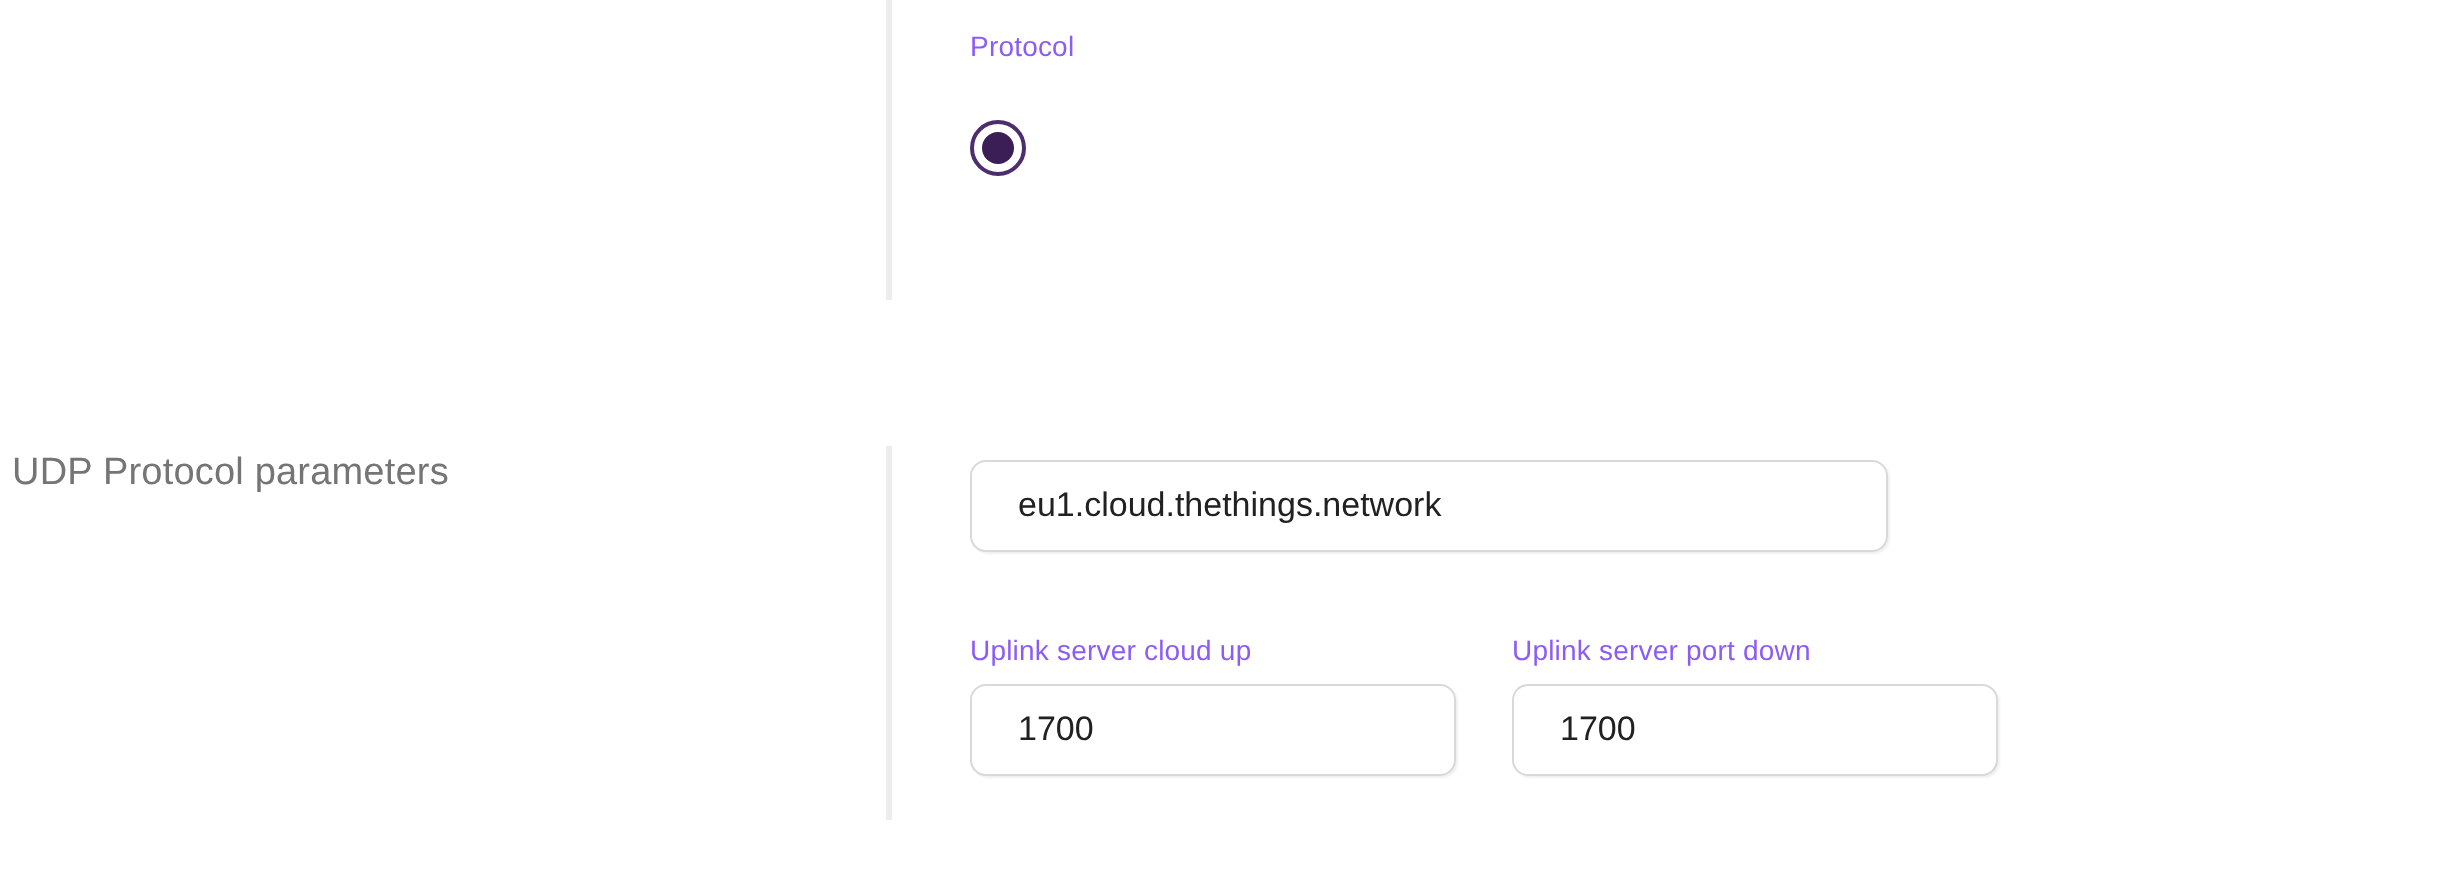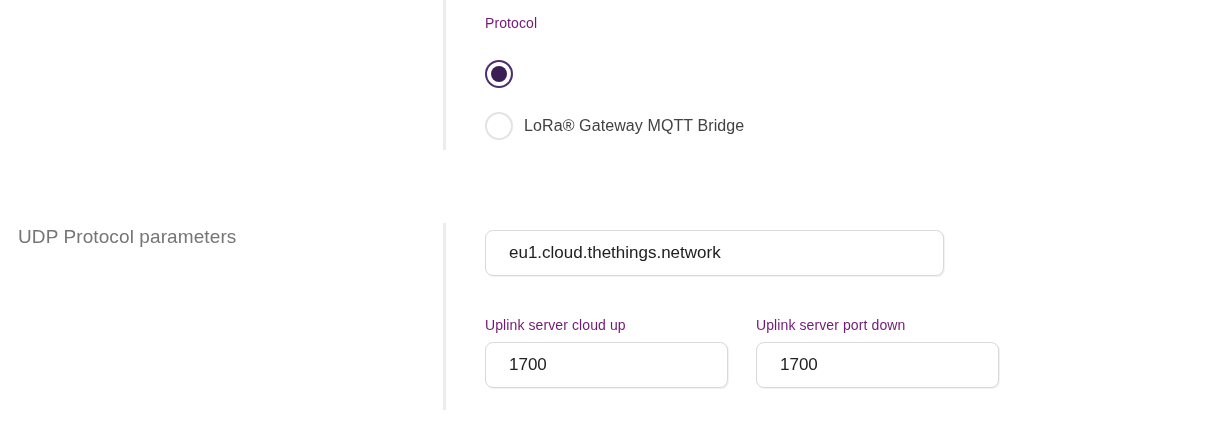--- a/index.html
+++ b/index.html
@@ -10,30 +10,30 @@
     height: 438px;
     overflow: hidden;
   }
   .page {
     width: 1230px;
     height: 438px;
     background: #ffffff;
     position: relative;
   }
   .form-row { display: flex; align-items: stretch; }
-  .row-left { width: 443px; flex: none; padding-left: 12px; }
+  .row-left { width: 443px; flex: none; }
   .v-divider { width: 3px; flex: none; background: #ececec; }
   .row-right { flex: 1; padding-left: 39px; }
 
   
   .row-protocol { height: 150px; }
   .field-label {
     font-size: 14px;
     line-height: 19px;
-    color: #701a75;
+    color: #8b5cf6;
     letter-spacing: 0.1px;
   }
   .row-protocol .field-label { margin-top: 14px; }
   .radio-group { margin-top: 27px; }
   .radio-item {
     display: flex;
     align-items: center;
     height: 28px;
     cursor: pointer;
   }
@@ -100,24 +100,20 @@
 
   <div class="form-row row-protocol">
     <div class="row-left"></div>
     <div class="v-divider"></div>
     <div class="row-right">
       <div class="field-label">Protocol</div>
       <div class="radio-group">
         <div class="radio-item">
           <span class="radio-circle selected"></span>
         </div>
-        <div class="radio-item">
-          <span class="radio-circle unselected"></span>
-          <span class="radio-label">LoRa® Gateway MQTT Bridge</span>
-        </div>
       </div>
     </div>
   </div>
 
   <div class="form-row row-udp">
     <div class="row-left">
       <div class="section-heading">UDP Protocol parameters</div>
     </div>
     <div class="v-divider"></div>
     <div class="row-right">

